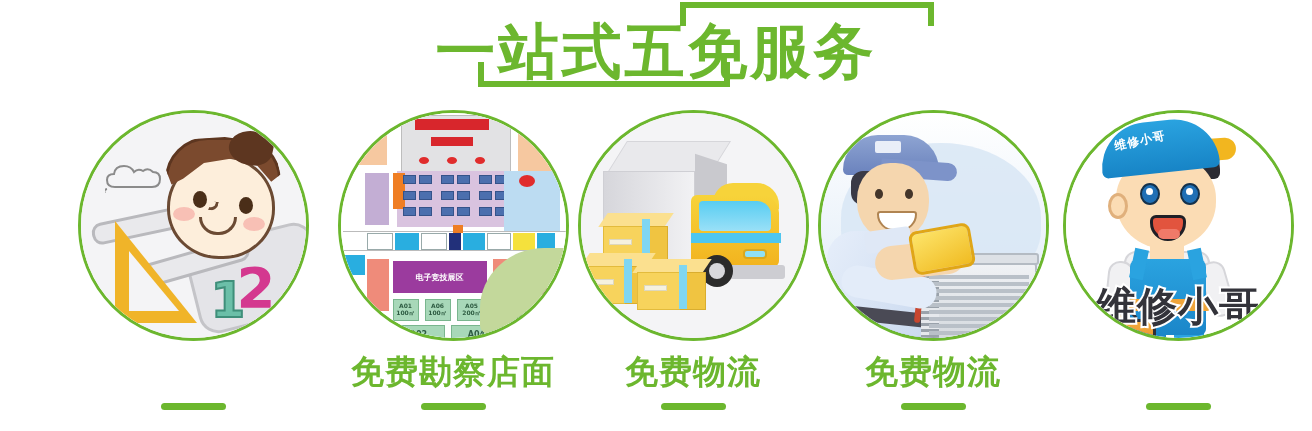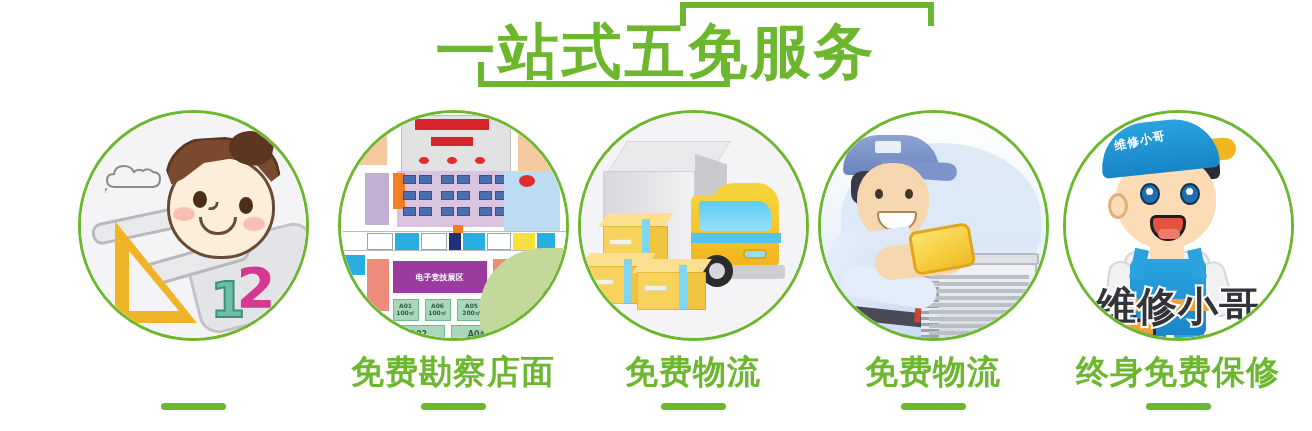--- a/index.html
+++ b/index.html
@@ -440,18 +440,17 @@
           <div class="c5-eye l"></div>
           <div class="c5-eye r"></div>
           <div class="c5-mouth"></div>
           <div class="c5-tongue"></div>
           <div class="c5-cap-brim"></div>
           <div class="c5-cap"></div>
           <div class="c5-cap-text">维修小哥</div>
           <div class="c5-logo-text">维修小哥</div>
         </div>
       </div>
-      <div class="label">终身免费保修</div>
       <div class="underbar"></div>
     </div>
 
   </div>
 </div>
 
 </body></html>

